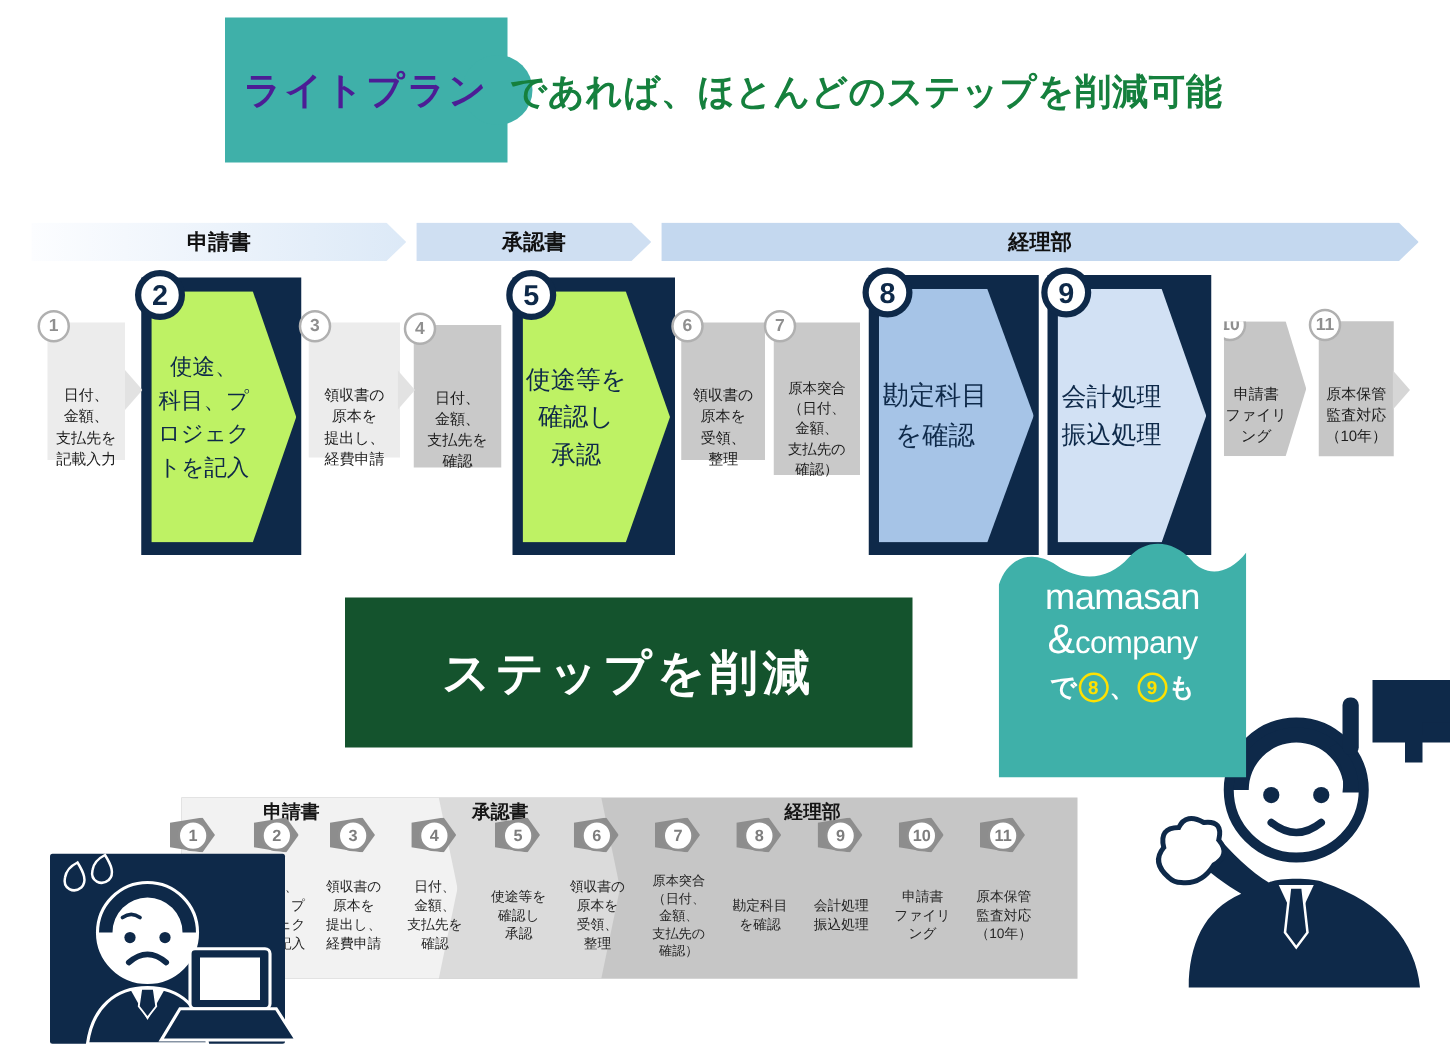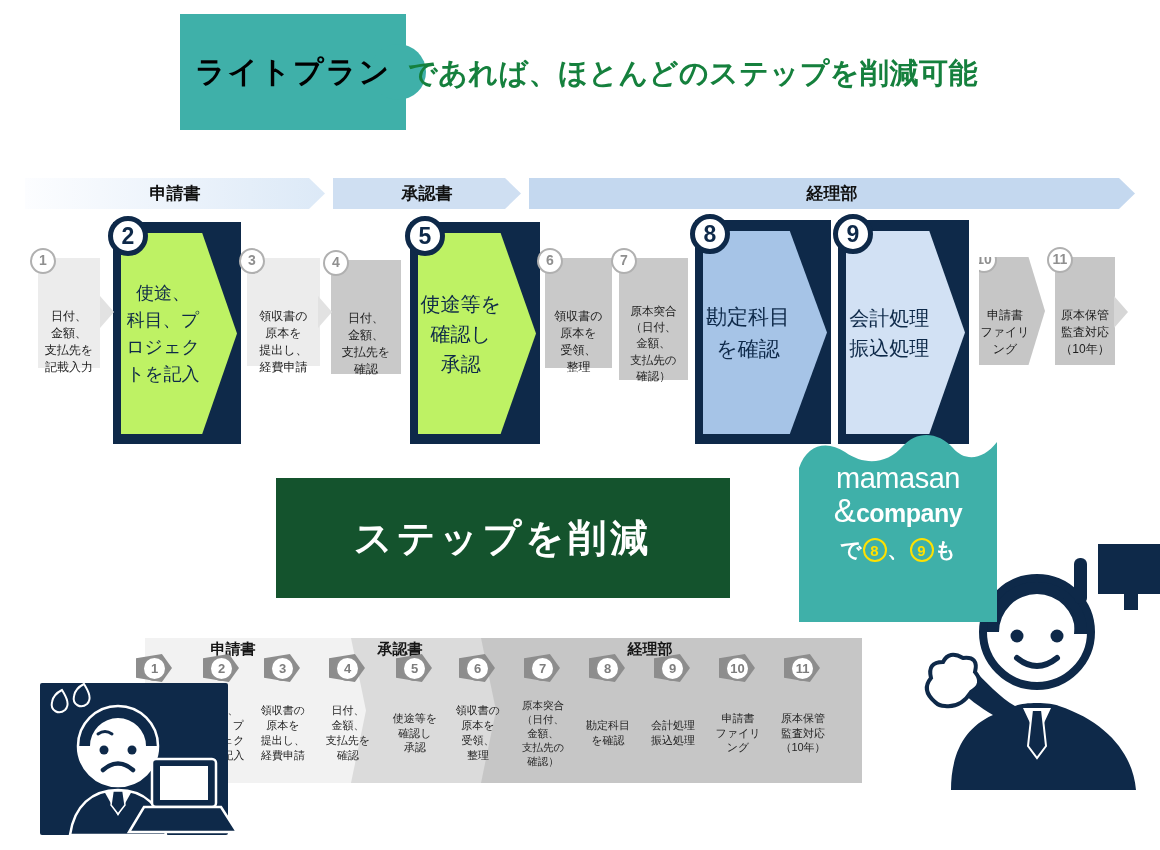--- a/index.html
+++ b/index.html
@@ -4,21 +4,21 @@
 <style>
   * { margin:0; padding:0; box-sizing:border-box; }
   body { background:#fff; font-family:"Liberation Sans", sans-serif; }
   .canvas { position:relative; width:1160px; height:850px; background:#fff; overflow:hidden; }
 
   
   .plan-bubble { position:absolute; left:180px; top:14px; width:226px; height:116px;
     background:#3fb0a9; display:flex; align-items:center; justify-content:center; }
   .plan-bubble .bump { position:absolute; right:-20px; top:50%; transform:translateY(-50%);
     width:56px; height:56px; border-radius:50%; background:#3fb0a9; }
-  .plan-label { position:relative; color:#000000; font-weight:bold; font-size:30px; letter-spacing:2px; }
+  .plan-label { position:relative; color:#4c1d95; font-weight:bold; font-size:30px; letter-spacing:2px; }
   .headline { position:absolute; left:408px; top:54px; font-size:29px; font-weight:bold;
     color:#15803d; letter-spacing:.5px; white-space:nowrap; }
 
   
   .band { position:absolute; top:178px; height:31px; display:flex; align-items:center;
     justify-content:center; font-weight:bold; font-size:17px; color:#111;
     clip-path:polygon(0 0, calc(100% - 16px) 0, 100% 50%, calc(100% - 16px) 100%, 0 100%); }
   .band1 { left:25px;  width:300px; background:linear-gradient(90deg,#fcfdff 0%,#dce9f7 100%); }
   .band2 { left:333px; width:188px; background:#cfdff2; }
   .band3 { left:529px; width:606px; background:#c4d8ef; }
@@ -65,21 +65,21 @@
 
   
   .badge { position:absolute; left:799px; top:420px; width:198px; height:202px; z-index:6; }
   .badge svg { position:absolute; inset:0; }
   .badge-content { position:absolute; inset:0; padding-top:44px; display:flex; flex-direction:column;
     align-items:center; }
   .badge-logo { color:#fff; text-align:center; line-height:1.02; }
   .brand-bold { font-weight:normal; font-size:29px; letter-spacing:-.5px; }
   .brand-light { font-weight:normal; font-size:29px; letter-spacing:-.5px; }
   .brand-amp { font-size:33px; font-weight:normal; }
-  .brand-co { font-size:25px; font-weight:bold; letter-spacing:-.5px; }
+  .brand-co { font-size:25px; font-weight:normal; letter-spacing:-.5px; }
   .badge-mid { margin-top:9px; color:#fff; font-size:21px; font-weight:bold; display:flex;
     align-items:center; gap:1px; }
   .ynum { width:24px; height:24px; border-radius:50%; border:2px solid #ffe100; color:#ffe100;
     font-size:15px; font-weight:bold; display:flex; align-items:center; justify-content:center; }
   .badge-bottom { margin-top:7px; color:#ffe100; font-weight:bold; font-size:26px; letter-spacing:2px; }
 
   
   .mini { position:absolute; left:145px; top:638px; width:717px; height:145px; z-index:1; }
   .mini-base { position:absolute; inset:0; background:#c6c6c6; }
   .mini-sec { position:absolute; top:0; bottom:0; left:0;

